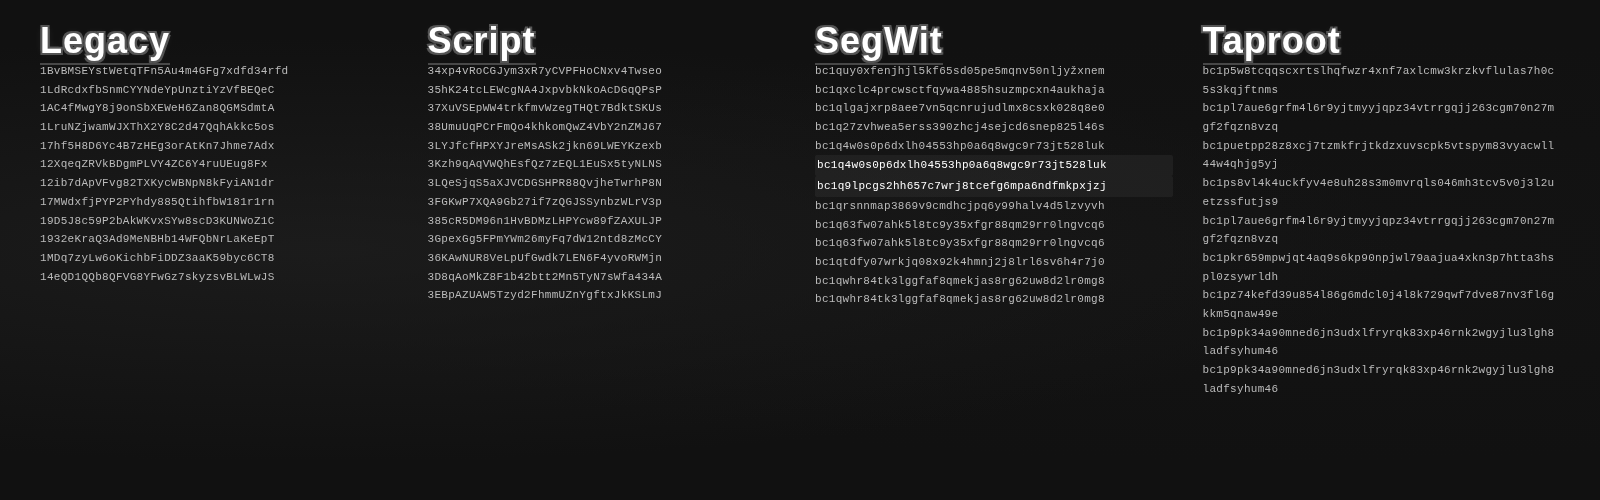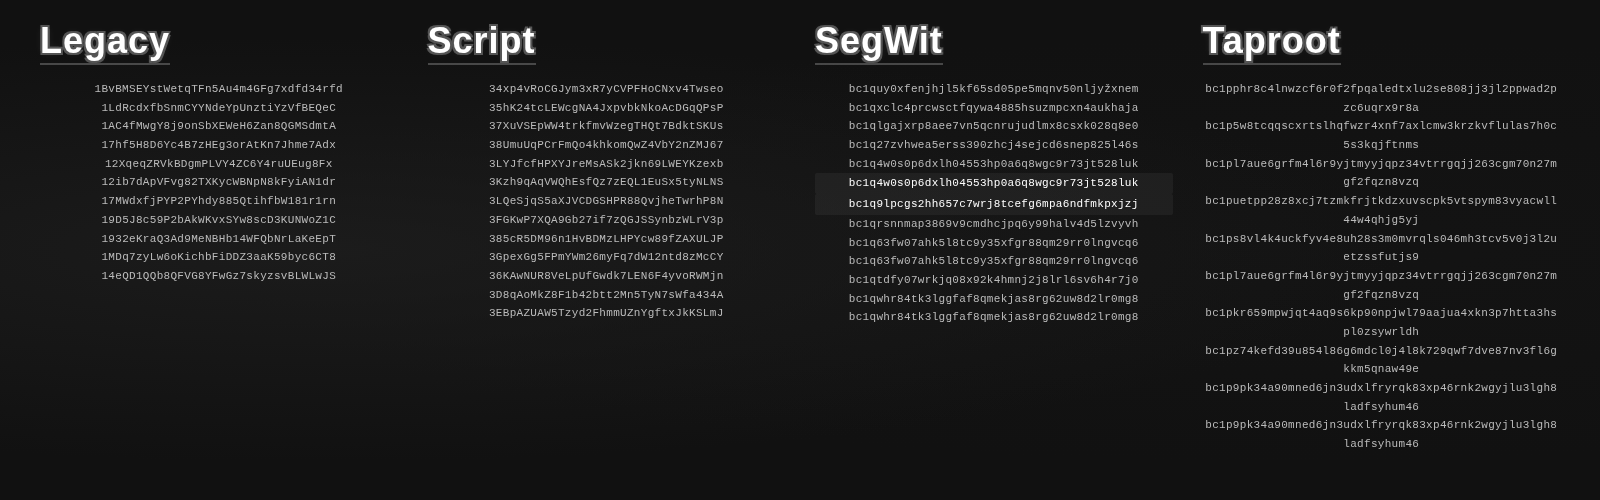--- a/index.html
+++ b/index.html
@@ -30,21 +30,20 @@
       font-weight: 900;
       font-family: 'Arial Black', Arial, sans-serif;
       color: #fff;
       text-shadow:
         -2px -2px 0 #555,
         2px -2px 0 #555,
         -2px 2px 0 #555,
         2px 2px 0 #555,
         0 0 8px rgba(255,255,255,0.1);
       letter-spacing: 1px;
-      margin-bottom: 18px;
       position: relative;
       display: inline-block;
     }
 
     .column-title::after {
       content: '';
       position: absolute;
       bottom: -3px;
       left: 0;
       right: 0;
@@ -56,38 +55,38 @@
       list-style: none;
     }
 
     .address-item {
       font-size: 11px;
       color: #bbb;
       line-height: 1.7;
       word-break: break-all;
       letter-spacing: 0.3px;
       border-bottom: none;
-      text-align: center;
     }
 
     .address-item.highlighted {
       color: #fff;
       background: rgba(255,255,255,0.05);
       border-radius: 2px;
       padding: 1px 2px;
     }
   </style>
 </head>
 <body>
 
 <div class="columns">
 <div class="column"><div class="column-title">Legacy</div><ul class="address-list">
         <li class="address-item">1BvBMSEYstWetqTFn5Au4m4GFg7xdfd34rfd</li>
         <li class="address-item">1LdRcdxfbSnmCYYNdeYpUnztiYzVfBEQeC</li>
         <li class="address-item">1AC4fMwgY8j9onSbXEWeH6Zan8QGMSdmtA</li>
+        <li class="address-item">1LruNZjwamWJXThX2Y8C2d47QqhAkkc5os</li>
         <li class="address-item">17hf5H8D6Yc4B7zHEg3orAtKn7Jhme7Adx</li>
         <li class="address-item">12XqeqZRVkBDgmPLVY4ZC6Y4ruUEug8Fx</li>
         <li class="address-item">12ib7dApVFvg82TXKycWBNpN8kFyiAN1dr</li>
         <li class="address-item">17MWdxfjPYP2PYhdy885QtihfbW181r1rn</li>
         <li class="address-item">19D5J8c59P2bAkWKvxSYw8scD3KUNWoZ1C</li>
         <li class="address-item">1932eKraQ3Ad9MeNBHb14WFQbNrLaKeEpT</li>
         <li class="address-item">1MDq7zyLw6oKichbFiDDZ3aaK59byc6CT8</li>
         <li class="address-item">14eQD1QQb8QFVG8YFwGz7skyzsvBLWLwJS</li>
       </ul></div>
     <div class="column"><div class="column-title">Script</div><ul class="address-list">
@@ -114,21 +113,20 @@
         <li class="address-item highlighted">bc1q4w0s0p6dxlh04553hp0a6q8wgc9r73jt528luk</li>
         <li class="address-item highlighted">bc1q9lpcgs2hh657c7wrj8tcefg6mpa6ndfmkpxjzj</li>
         <li class="address-item">bc1qrsnnmap3869v9cmdhcjpq6y99halv4d5lzvyvh</li>
         <li class="address-item">bc1q63fw07ahk5l8tc9y35xfgr88qm29rr0lngvcq6</li>
         <li class="address-item">bc1q63fw07ahk5l8tc9y35xfgr88qm29rr0lngvcq6</li>
         <li class="address-item">bc1qtdfy07wrkjq08x92k4hmnj2j8lrl6sv6h4r7j0</li>
         <li class="address-item">bc1qwhr84tk3lggfaf8qmekjas8rg62uw8d2lr0mg8</li>
         <li class="address-item">bc1qwhr84tk3lggfaf8qmekjas8rg62uw8d2lr0mg8</li>
       </ul></div>
     <div class="column"><div class="column-title">Taproot</div><ul class="address-list">
-        <li class="address-item">bc1pphr8c4lnwzcf6r0f2fpqaledtxlu2se808jj3jl2ppwad2pzc6uqrx9r8a</li>
         <li class="address-item">bc1p5w8tcqqscxrtslhqfwzr4xnf7axlcmw3krzkvflulas7h0c5s3kqjftnms</li>
         <li class="address-item">bc1pl7aue6grfm4l6r9yjtmyyjqpz34vtrrgqjj263cgm70n27mgf2fqzn8vzq</li>
         <li class="address-item">bc1puetpp28z8xcj7tzmkfrjtkdzxuvscpk5vtspym83vyacwll44w4qhjg5yj</li>
         <li class="address-item">bc1ps8vl4k4uckfyv4e8uh28s3m0mvrqls046mh3tcv5v0j3l2uetzssfutjs9</li>
         <li class="address-item">bc1pl7aue6grfm4l6r9yjtmyyjqpz34vtrrgqjj263cgm70n27mgf2fqzn8vzq</li>
         <li class="address-item">bc1pkr659mpwjqt4aq9s6kp90npjwl79aajua4xkn3p7htta3hspl0zsywrldh</li>
         <li class="address-item">bc1pz74kefd39u854l86g6mdcl0j4l8k729qwf7dve87nv3fl6gkkm5qnaw49e</li>
         <li class="address-item">bc1p9pk34a90mned6jn3udxlfryrqk83xp46rnk2wgyjlu3lgh8ladfsyhum46</li>
         <li class="address-item">bc1p9pk34a90mned6jn3udxlfryrqk83xp46rnk2wgyjlu3lgh8ladfsyhum46</li>
       </ul></div>

